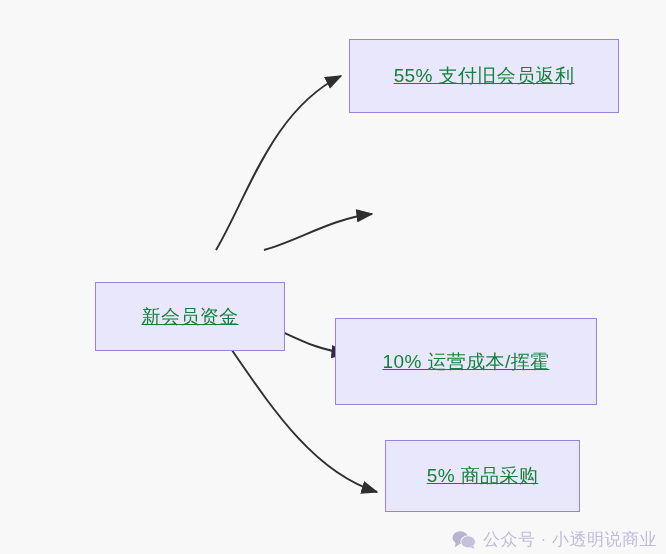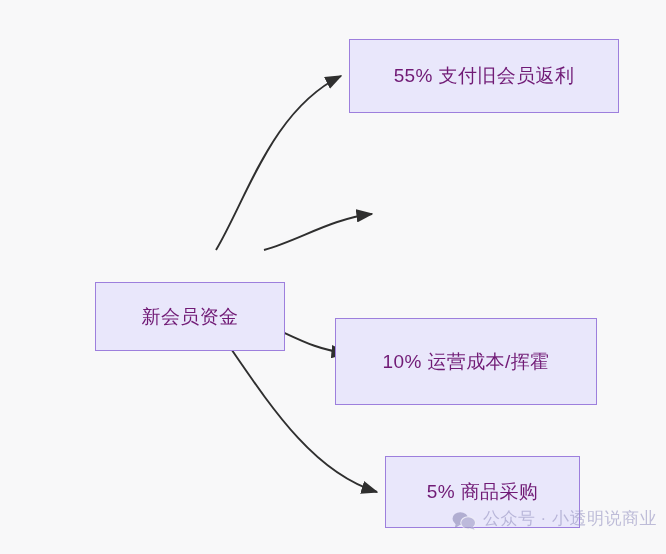--- a/index.html
+++ b/index.html
@@ -36,21 +36,22 @@
     border: 1.6px solid #9d7fdd;
     display: flex;
     align-items: center;
     justify-content: center;
     color: #3a3a3c;
   }
   .node-label {
     font-size: 19px;
     letter-spacing: 0.4px;
     white-space: nowrap;
-    color: #701a75;
+    color: #15803d;
+    text-decoration: underline;
   }
   #node-source {
     left: 95px;
     top: 250px;
     width: 190px;
     height: 69px;
     margin-top: 32px;
   }
   #node-rebate {
     left: 349px;
@@ -65,30 +66,30 @@
     height: 71px;
   }
   #node-opex {
     left: 335px;
     top: 318px;
     width: 262px;
     height: 87px;
   }
   #node-procurement {
     left: 385px;
-    top: 456px;
+    top: 440px;
     width: 195px;
     height: 72px;
   }
   .watermark {
     position: absolute;
     right: 9px;
-    bottom: 24px;
+    bottom: 3px;
     display: flex;
-    align-items: flex-end;
+    align-items: center;
     gap: 7px;
     opacity: 0.62;
     pointer-events: none;
   }
   .watermark-text {
     font-size: 17px;
     color: #9b98c4;
     white-space: nowrap;
     letter-spacing: 0.5px;
   }

